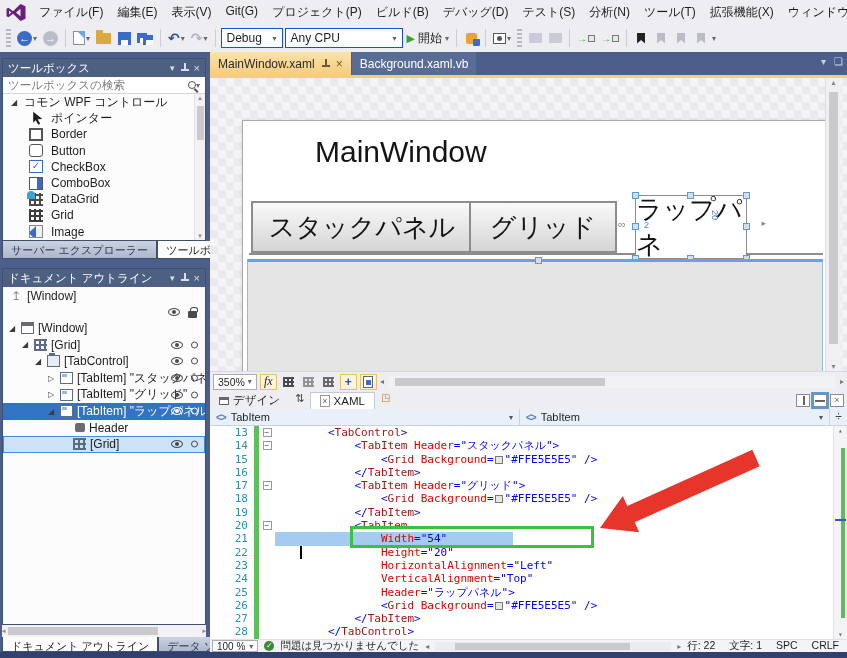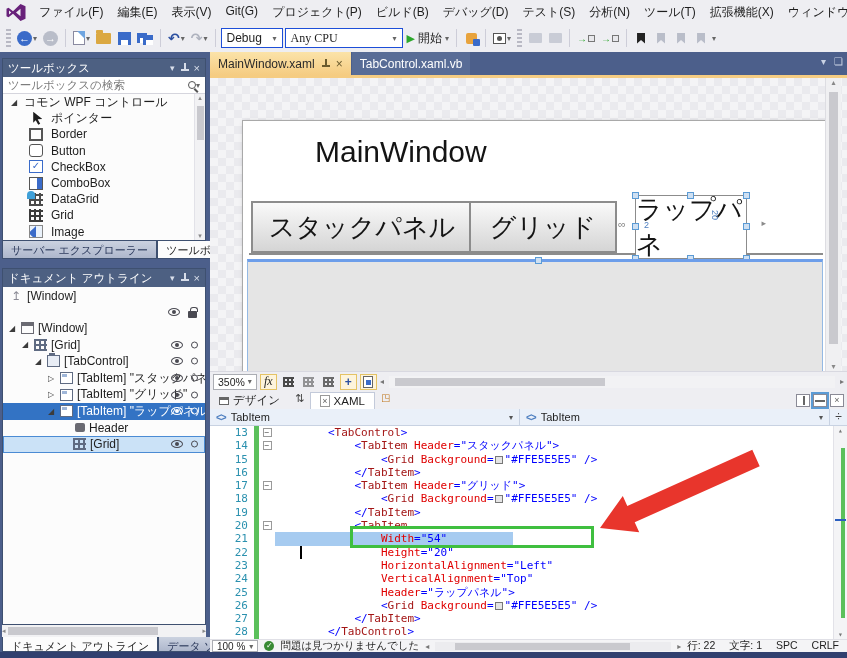--- a/index.html
+++ b/index.html
@@ -318,21 +318,21 @@
       </span>
     <span class="tbtn glyph-gray">
         <span>↷</span>
         <span class="ddw">▾</span>
       </span>
     <span class="sep"></span>
     <span class="combo" style="width:62px;">
         <span class="lbl">Debug</span>
         <span class="ddw">▾</span>
       </span>
-    <span class="combo" style="width:118px;font-family:Liberation Serif, serif;">
+    <span class="combo" style="width:118px;">
         <span class="lbl">Any CPU</span>
         <span class="ddw">▾</span>
       </span>
     <span class="tbtn" style="gap:3px;">
       <span class="play">▶</span>
       <span>開始</span>
       <span class="ddw">▾</span>
     </span>
     <span class="sep"></span>
     <span class="tbtn">
@@ -553,21 +553,21 @@
 
   <div class="editor">
 
     <div class="doc-tabs">
       <span class="dtab active">
         <span>MainWindow.xaml</span>
         <span class="pin-ic"></span>
         <span class="x">×</span>
       </span>
       <span class="dtab inactive">
-        <span>TabControl.xaml.vb</span>
+        <span>Background.xaml.vb</span>
       </span>
       <span class="dt-right">
         <span>▾</span>
         <span>❏</span>
       </span>
     </div>
     <div class="gold-line"></div>
 
     <div class="designer">
       <div class="d-window">

